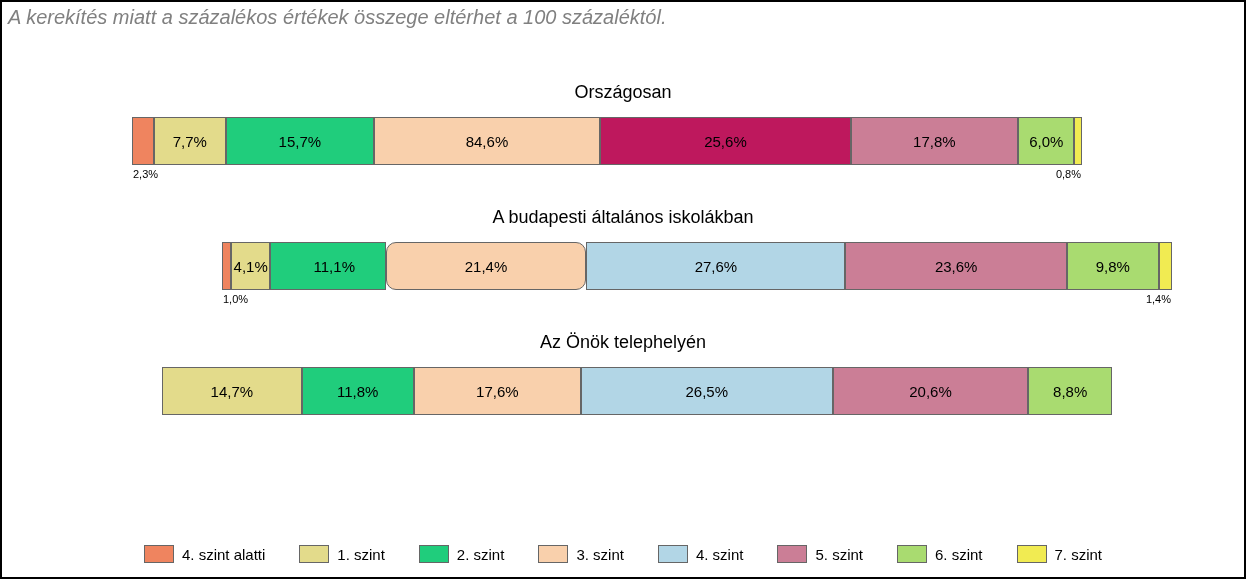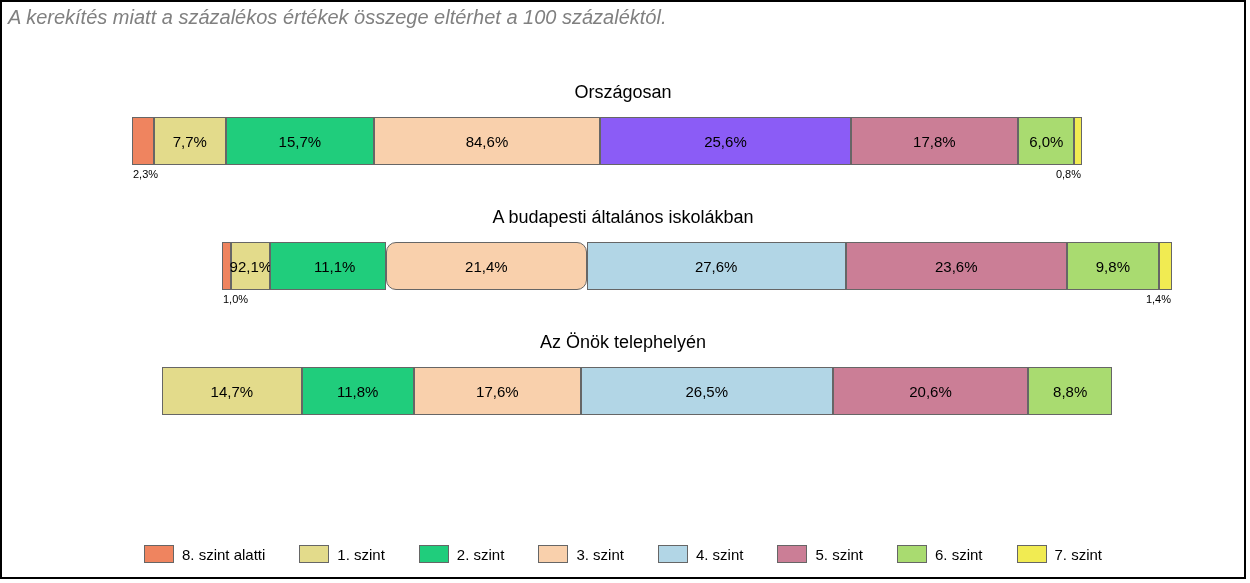--- a/index.html
+++ b/index.html
@@ -98,37 +98,37 @@
       <div class="row-group">
         <div class="row-title">Országosan</div>
         <div class="bar-wrap">
           <div class="bar" style="left: 130px; width: 950px;">
             <div class="seg" style="background: rgb(239, 132, 95); width: 21.85px;">
               <div class="seg-label-below" style="left: 0px;">2,3%</div>
             </div>
             <div class="seg" style="background: rgb(227, 219, 139); width: 73.15px;">7,7%</div>
             <div class="seg" style="background: rgb(32, 205, 124); width: 149.15px;">15,7%</div>
             <div class="seg" style="background: rgb(249, 208, 172); width: 228.95px;">84,6%</div>
-            <div class="seg" style="background: #8b5cf6; width: 253px;">25,6%</div>
+            <div class="seg" style="background: #be185d; width: 253px;">25,6%</div>
             <div class="seg" style="background: rgb(203, 126, 150); width: 169.1px;">17,8%</div>
             <div class="seg" style="background: rgb(169, 219, 112); width: 57px;">6,0%</div>
             <div class="seg" style="background: rgb(241, 235, 82); width: 7.6px;">
               <div class="seg-label-below" style="right: 0px;">0,8%</div>
             </div>
           </div>
         </div>
       </div>
       <div class="row-group">
         <div class="row-title">A budapesti általános iskolákban</div>
         <div class="bar-wrap">
           <div class="bar" style="left: 220px; width: 950px;">
             <div class="seg" style="background: rgb(239, 132, 95); width: 9.5px;">
               <div class="seg-label-below" style="left: 0px;">1,0%</div>
             </div>
-            <div class="seg" style="background: rgb(227, 219, 139); width: 38.95px;">92,1%</div>
+            <div class="seg" style="background: rgb(227, 219, 139); width: 38.95px;">4,1%</div>
             <div class="seg" style="background: rgb(32, 205, 124); width: 117px; padding-left: 13px;">11,1%</div>
             <div class="seg" style="background: rgb(249, 208, 172); width: 203.3px; border-radius: 10px;">21,4%</div>
             <div class="seg" style="background: rgb(178, 214, 230); width: 262.2px;">27,6%</div>
             <div class="seg" style="background: rgb(203, 126, 150); width: 224.2px;">23,6%</div>
             <div class="seg" style="background: rgb(169, 219, 112); width: 93.1px;">9,8%</div>
             <div class="seg" style="background: rgb(241, 235, 82); width: 13.3px;">
               <div class="seg-label-below" style="right: 0px;">1,4%</div>
             </div>
           </div>
         </div>
@@ -143,21 +143,21 @@
             <div class="seg" style="background: rgb(178, 214, 230); width: 251.75px;">26,5%</div>
             <div class="seg" style="background: rgb(203, 126, 150); width: 195.7px;">20,6%</div>
             <div class="seg" style="background: rgb(169, 219, 112); width: 83.6px; text-align: center;">8,8%</div>
           </div>
         </div>
       </div>
     </div>
   <div class="legend" id="legend">
       <div class="legend-item">
         <div class="swatch" style="background: rgb(239, 132, 95);"></div>
-        <span>8. szint alatti</span>
+        <span>4. szint alatti</span>
       </div>
       <div class="legend-item">
         <div class="swatch" style="background: rgb(227, 219, 139);"></div>
         <span>1. szint</span>
       </div>
       <div class="legend-item">
         <div class="swatch" style="background: rgb(32, 205, 124);"></div>
         <span>2. szint</span>
       </div>
       <div class="legend-item">

